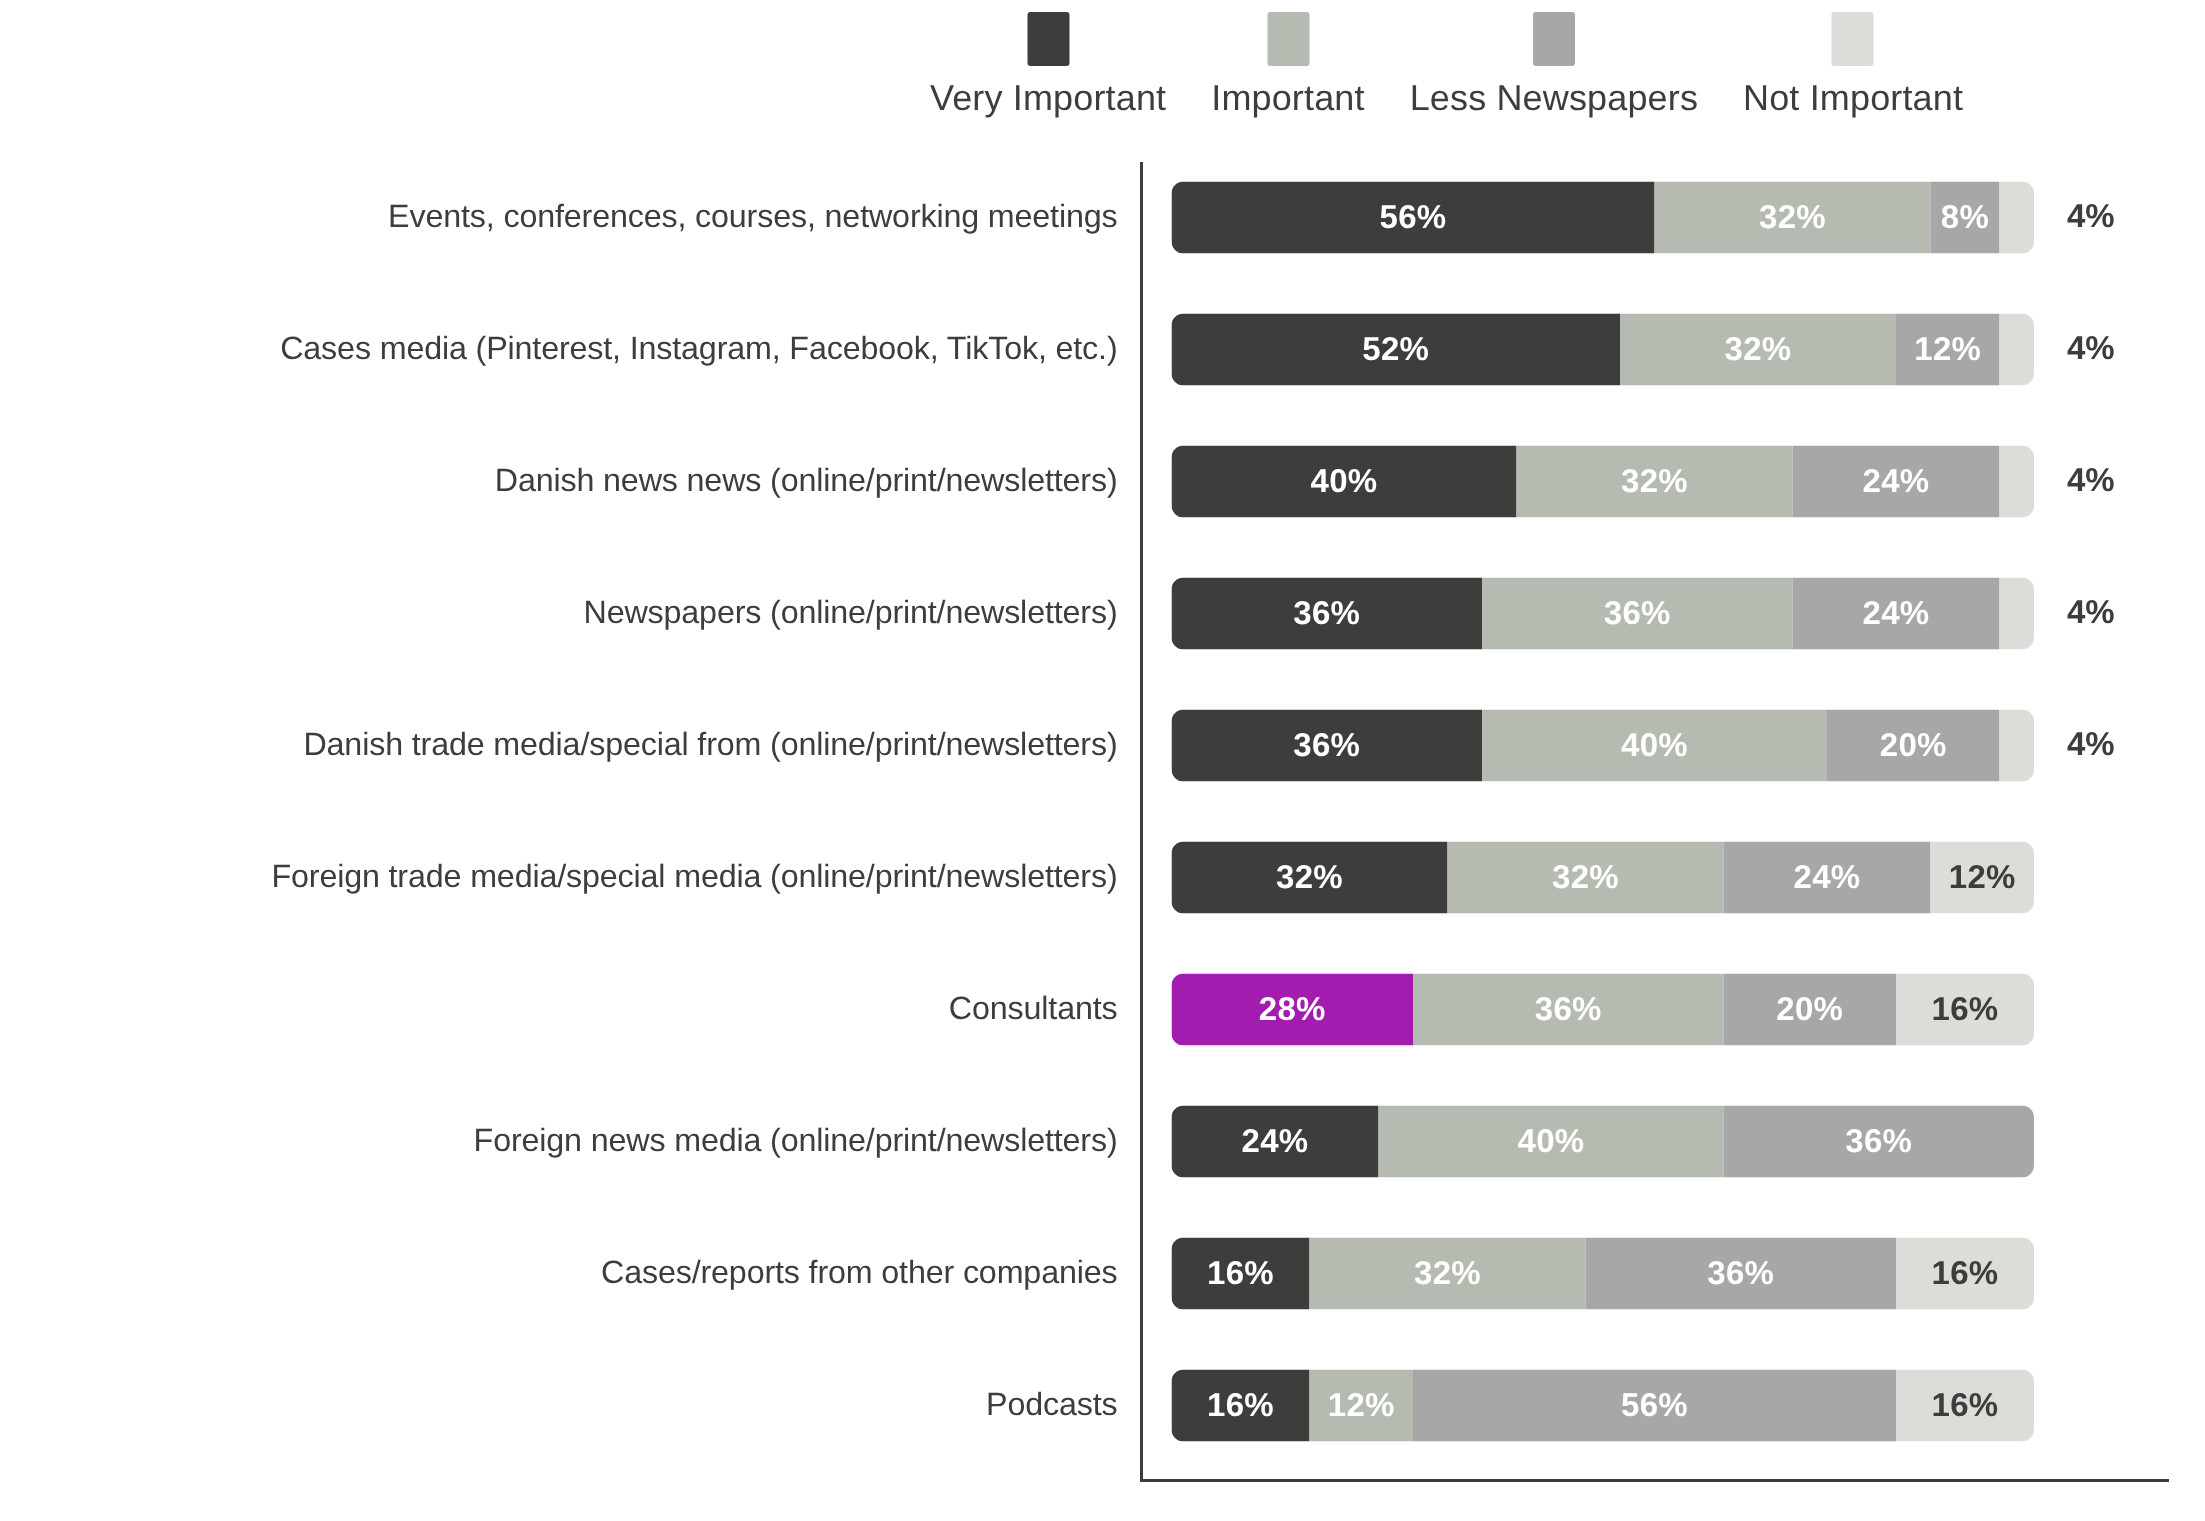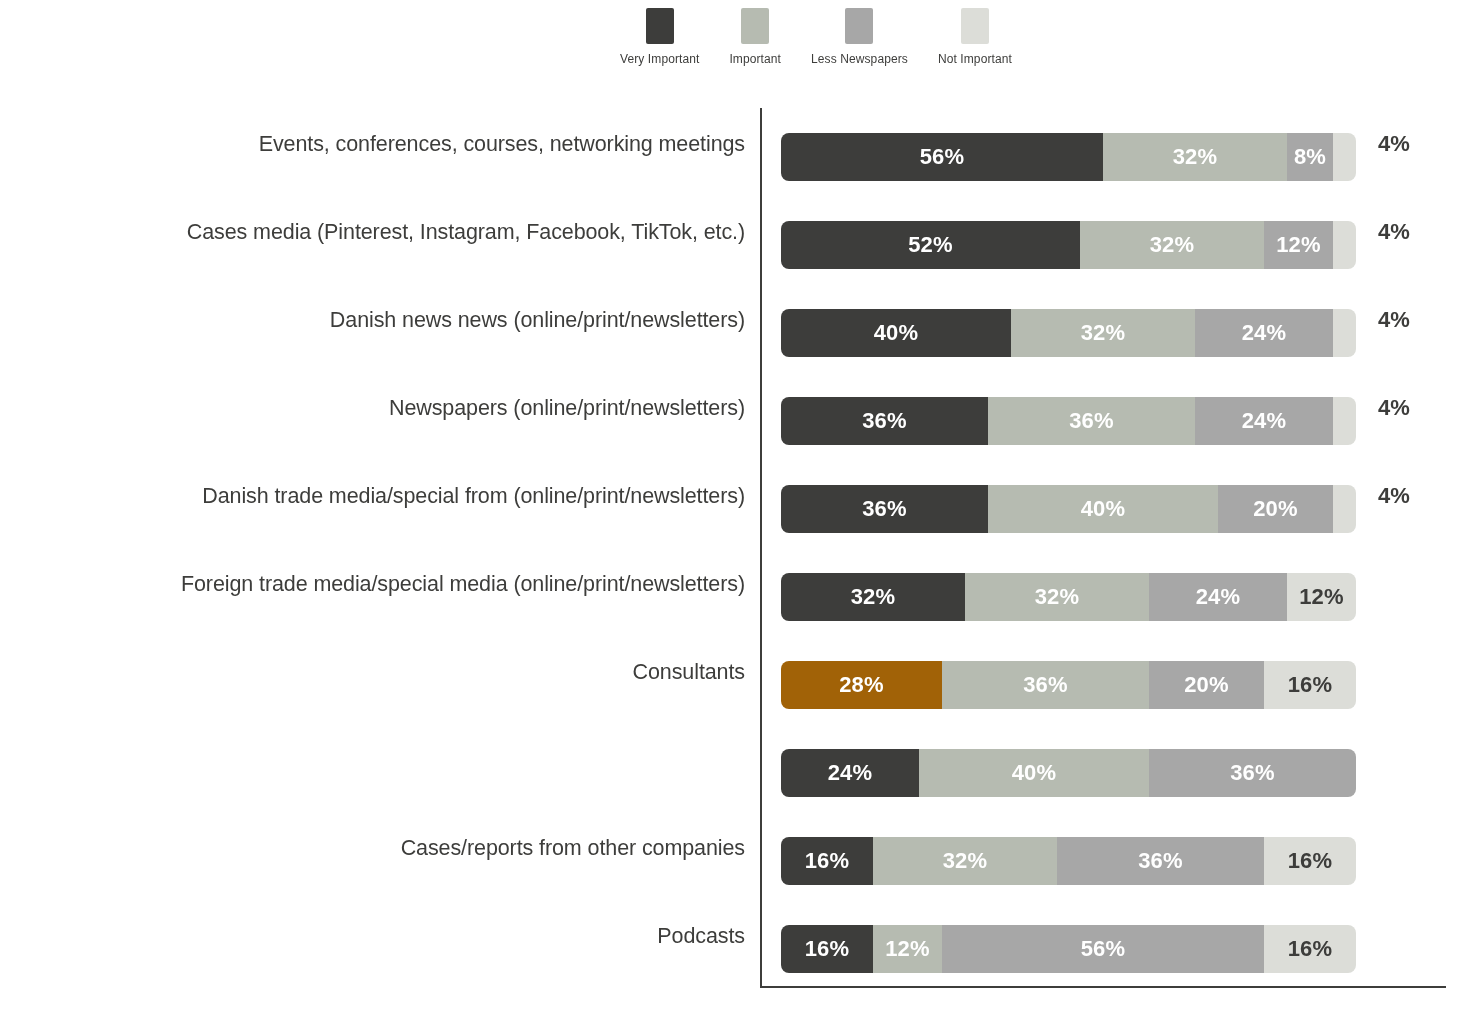--- a/index.html
+++ b/index.html
@@ -24,21 +24,21 @@
     flex-direction:column;
     align-items:center;
     margin-right:30px;
   }
   .legend-swatch{
     width:28px;height:36px;
     border-radius:2px;
     margin-bottom:8px;
   }
   .legend-label{
-    font-size:12px;
+    font-size:24px;
     color:#3d3d3b;
     font-weight:400;
     letter-spacing:0.1px;
     white-space:nowrap;
   }
 
   
   #axis-vertical{
     position:absolute;
     left:760px;top:108px;
@@ -71,21 +71,21 @@
     text-align:right;
     font-size:21.5px;
     color:#3d3d3b;
     font-weight:400;
     letter-spacing:-0.1px;
     white-space:nowrap;
     overflow:visible;
   }
   .bar{
     position:absolute;
-    left:781px;top:13px;
+    left:781px;top:1px;
     height:48px;
     display:flex;
     border-radius:8px;
     overflow:hidden;
   }
   .seg{
     display:flex;
     align-items:center;
     justify-content:center;
     height:48px;
@@ -241,35 +241,36 @@
             <span>24%</span>
           </div>
           <div class="seg dark-text" style="width: 69px; background: rgb(220, 221, 216);">
             <span>12%</span>
           </div>
         </div>
       </div>
       <div class="row">
         <div class="cat-label">Consultants</div>
         <div class="bar" style="width: 575px;">
-          <div class="seg" style="width: 161px; background: #a16207;">
+          <div class="seg" style="width: 161px; background: #a21caf;">
             <span>28%</span>
           </div>
           <div class="seg" style="width: 207px; background: rgb(182, 187, 177);">
             <span>36%</span>
           </div>
           <div class="seg" style="width: 115px; background: rgb(167, 167, 167);">
             <span>20%</span>
           </div>
           <div class="seg dark-text" style="width: 92px; background: rgb(220, 221, 216);">
             <span>16%</span>
           </div>
         </div>
       </div>
       <div class="row">
+        <div class="cat-label">Foreign news media (online/print/newsletters)</div>
         <div class="bar" style="width: 575px;">
           <div class="seg" style="width: 138px; background: rgb(61, 61, 59);">
             <span>24%</span>
           </div>
           <div class="seg" style="width: 230px; background: rgb(182, 187, 177);">
             <span>40%</span>
           </div>
           <div class="seg" style="width: 207px; background: rgb(167, 167, 167);">
             <span>36%</span>
           </div>

